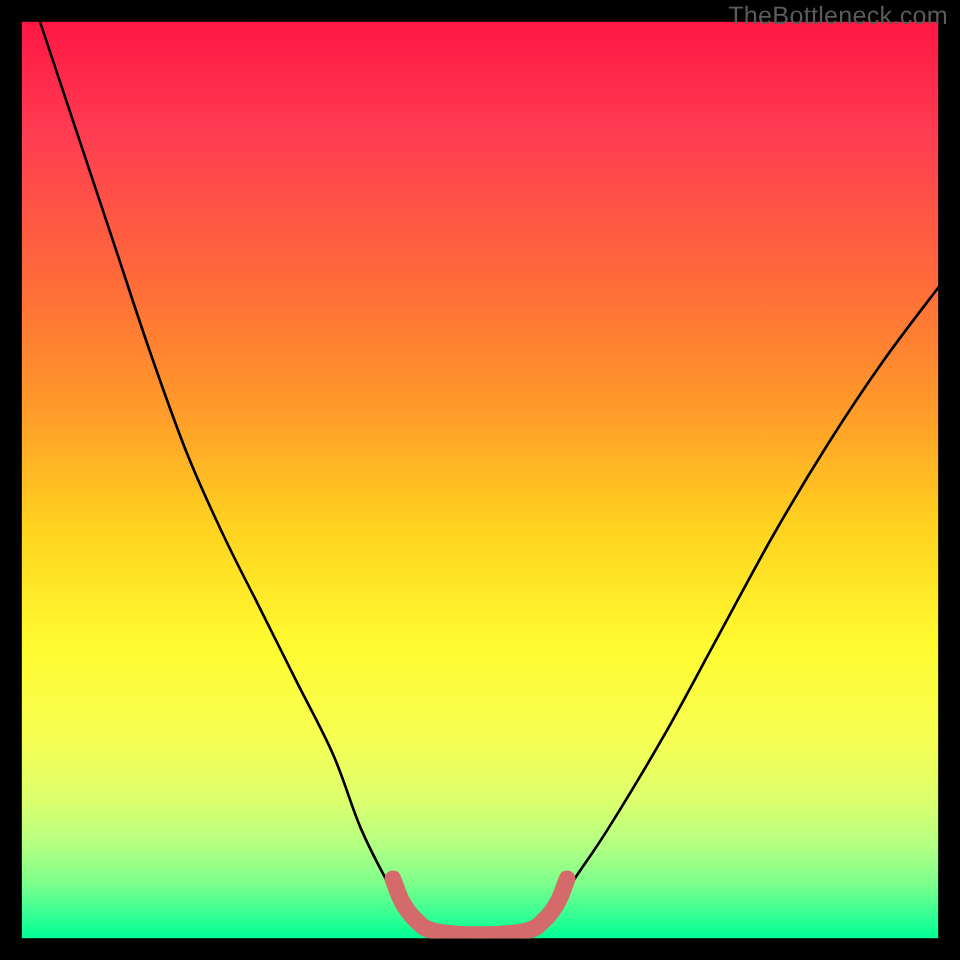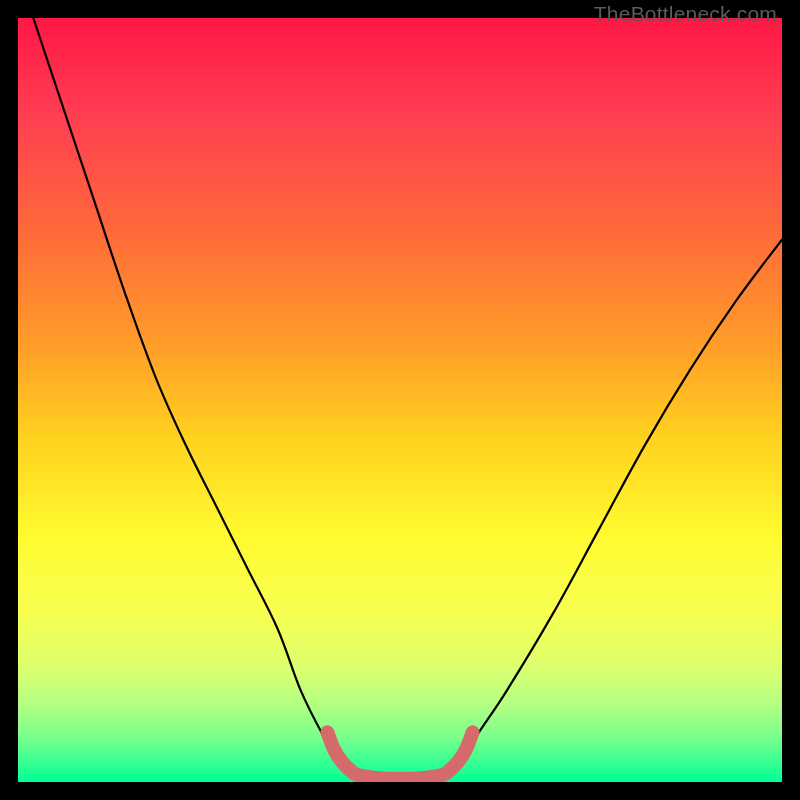--- a/index.html
+++ b/index.html
@@ -34,21 +34,21 @@
   .plot-svg {
     position: absolute;
     top: 0;
     left: 0;
     width: 100%;
     height: 100%;
   }
   .watermark {
     position: absolute;
     top: 2px;
-    right: 23px;
+    right: 10px;
     color: #5b5b5b;
     font-size: 21px;
     font-weight: 400;
     letter-spacing: 0.2px;
     user-select: none;
   }
 </style>
 </head>
 <body>
 

